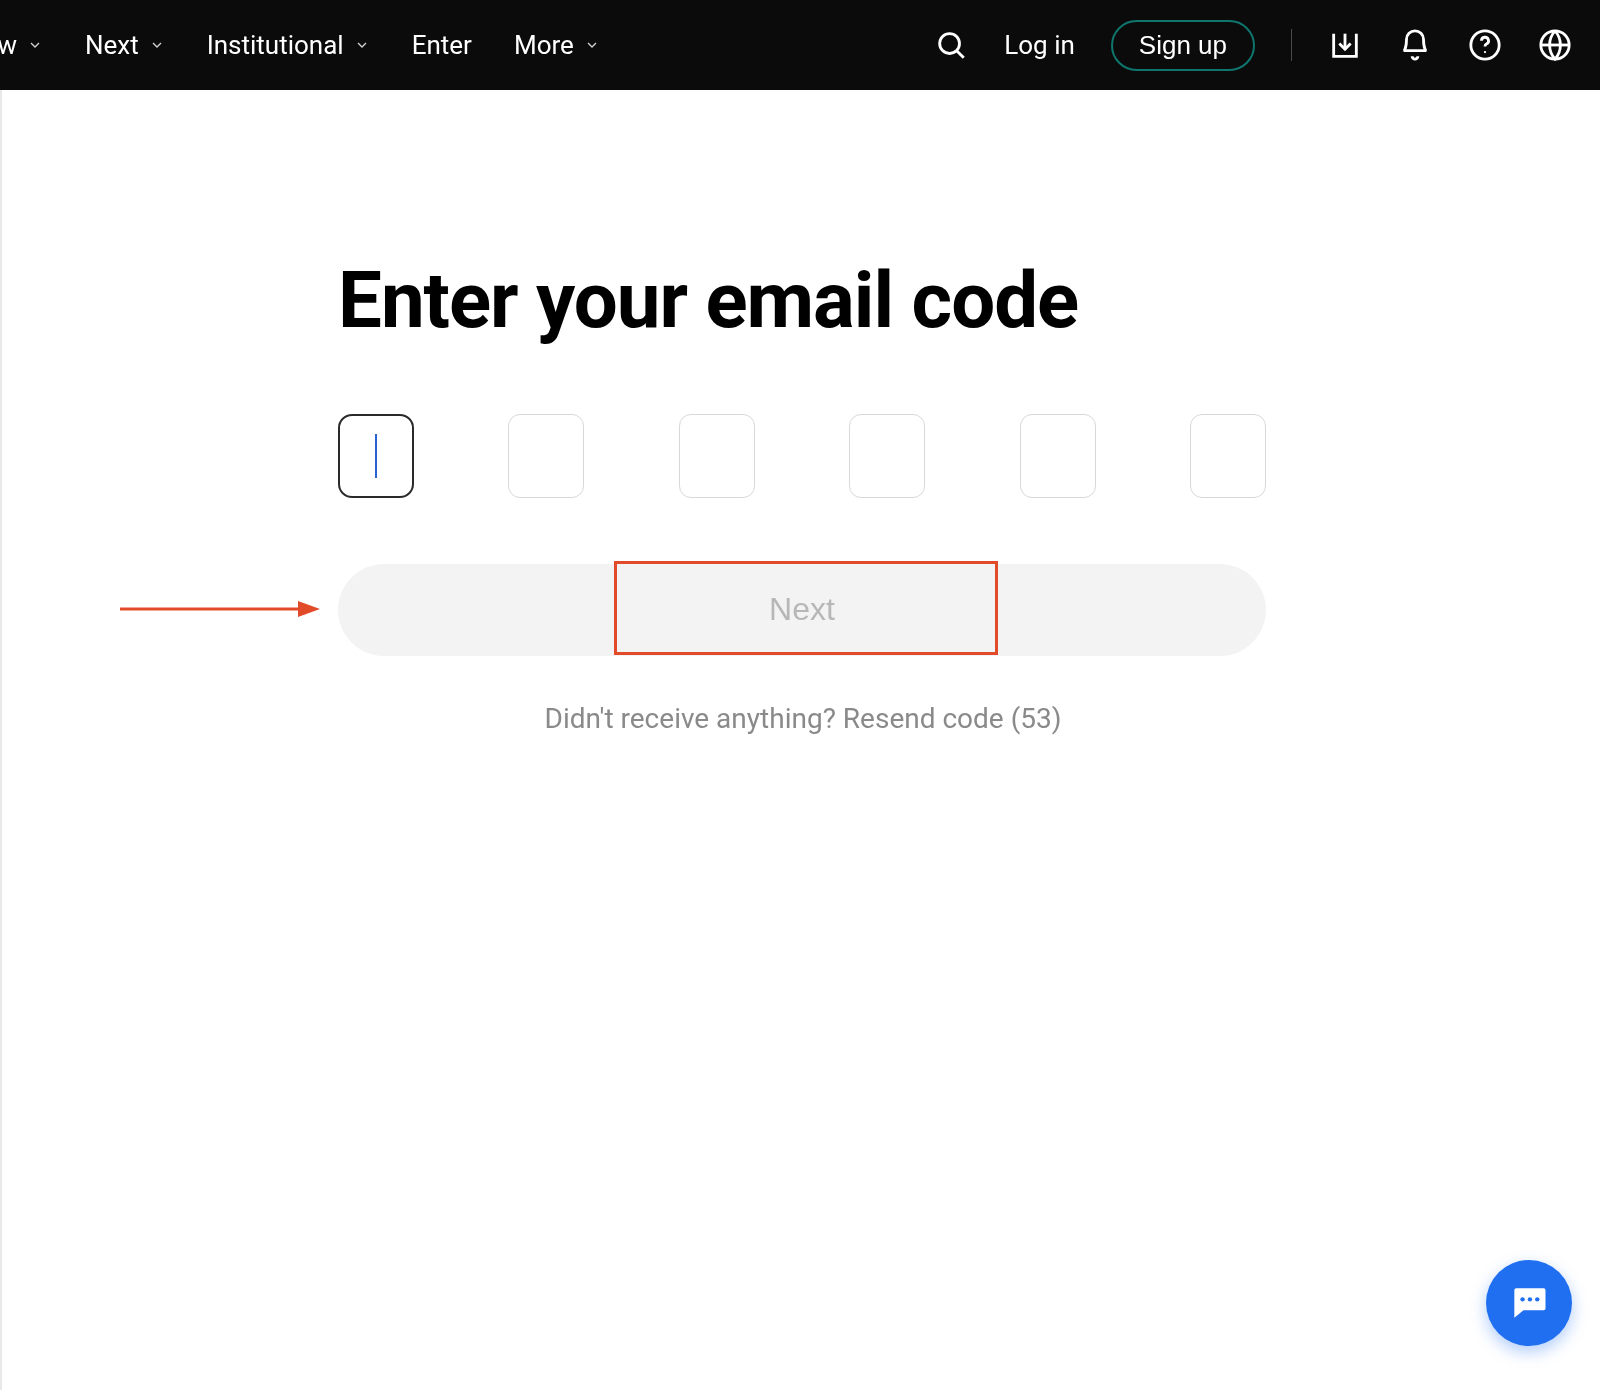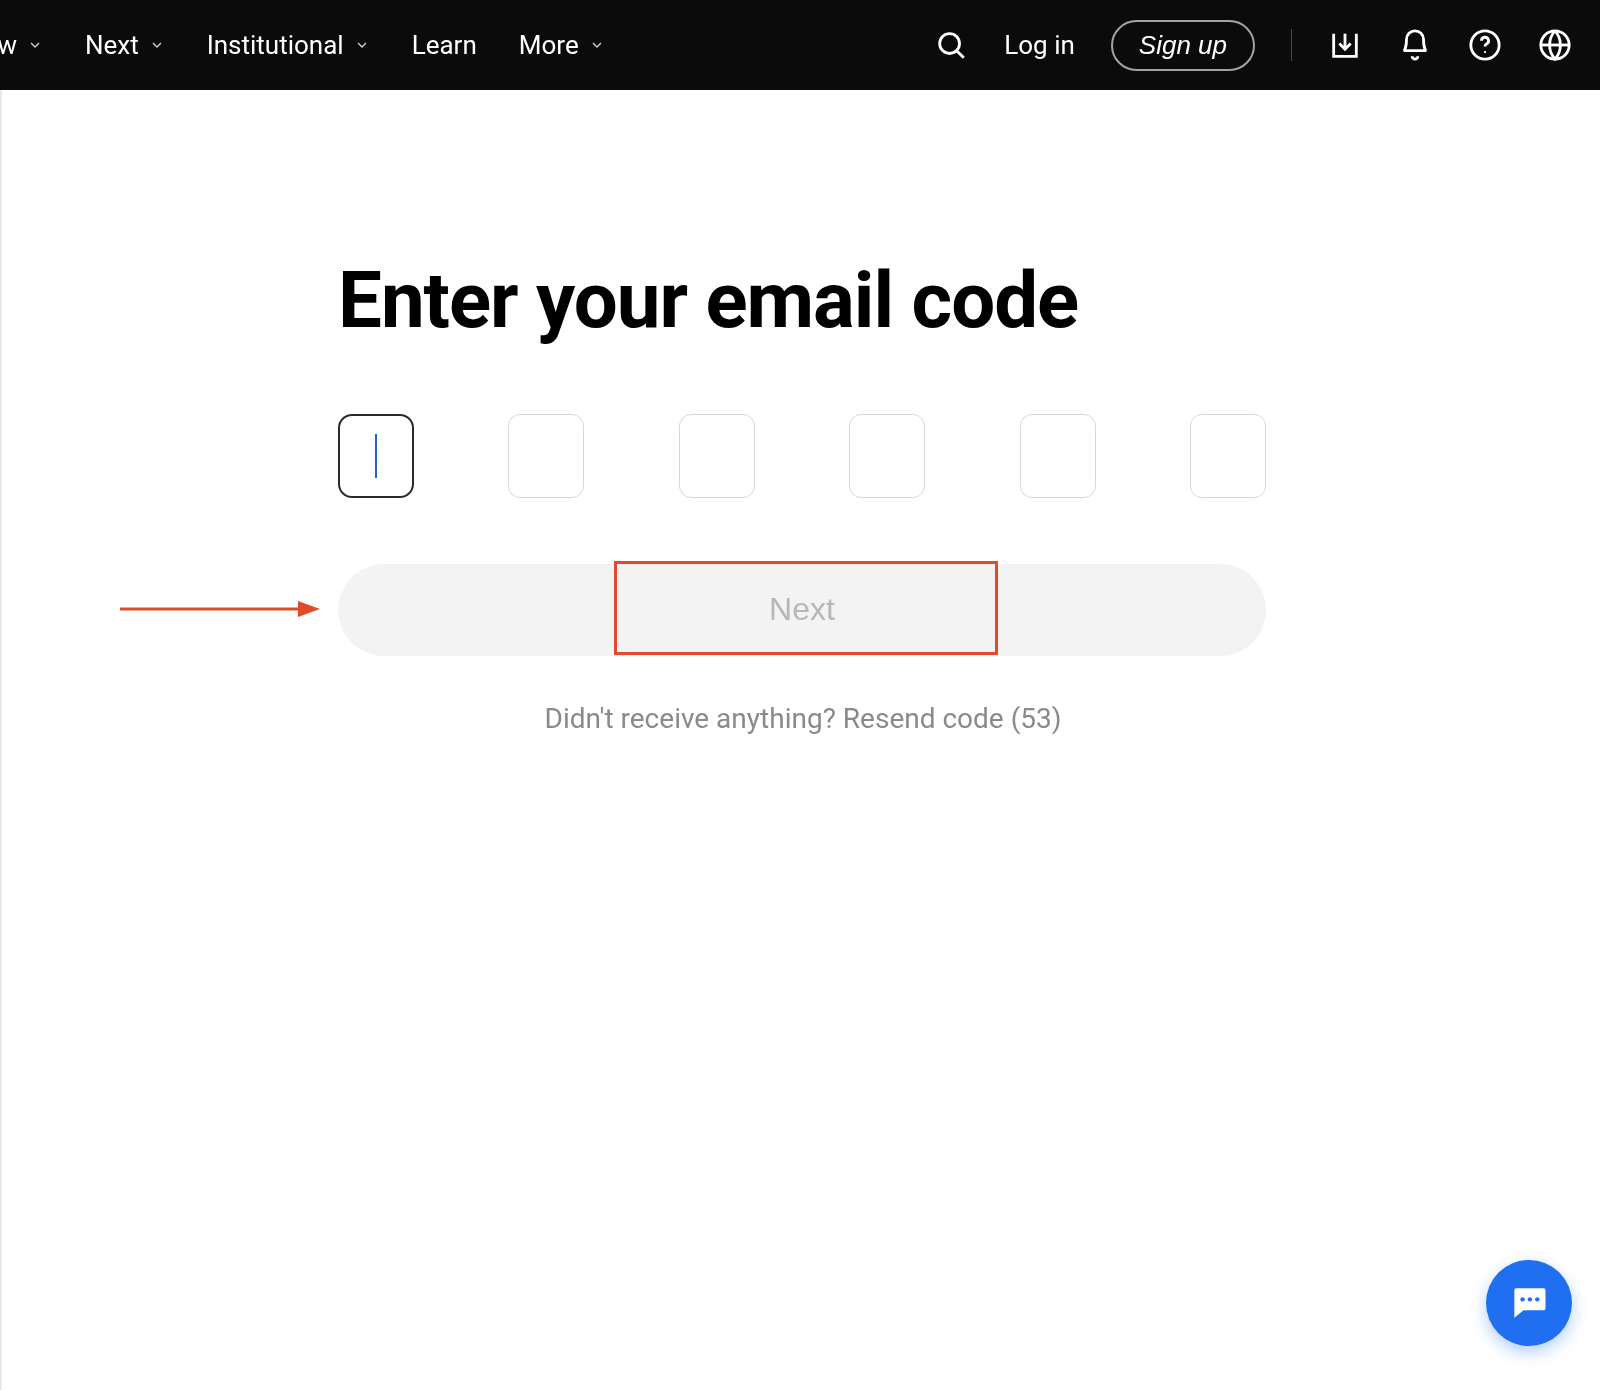--- a/index.html
+++ b/index.html
@@ -60,26 +60,25 @@
       cursor: pointer;
     }
     .login-link {
       font-size: 26px;
       color: #fff;
       cursor: pointer;
     }
     .signup-btn {
       font-size: 26px;
       color: #fff;
-      border: 2px solid #a3a3a3;
+      border: 2px solid #0f766e;
       border-radius: 28px;
       padding: 8px 26px;
       cursor: pointer;
       background: transparent;
-      font-style: italic;
     }
     .hdivider {
       width: 1px;
       height: 32px;
       background: #4a4a4a;
     }
 
     
     .main {
       position: relative;
@@ -222,21 +221,21 @@
           <polyline points="6 9 12 15 18 9"></polyline>
         </svg>
     </div>
     <div class="nav-item">
       <span>Institutional</span>
       <svg class="chev" viewBox="0 0 24 24">
           <polyline points="6 9 12 15 18 9"></polyline>
         </svg>
     </div>
     <div class="nav-item">
-      <span>Learn</span>
+      <span>Enter</span>
     </div>
     <div class="nav-item">
       <span>More</span>
       <svg class="chev" viewBox="0 0 24 24">
           <polyline points="6 9 12 15 18 9"></polyline>
         </svg>
     </div>
   </div>
 
   <div class="nav-spacer"></div>

